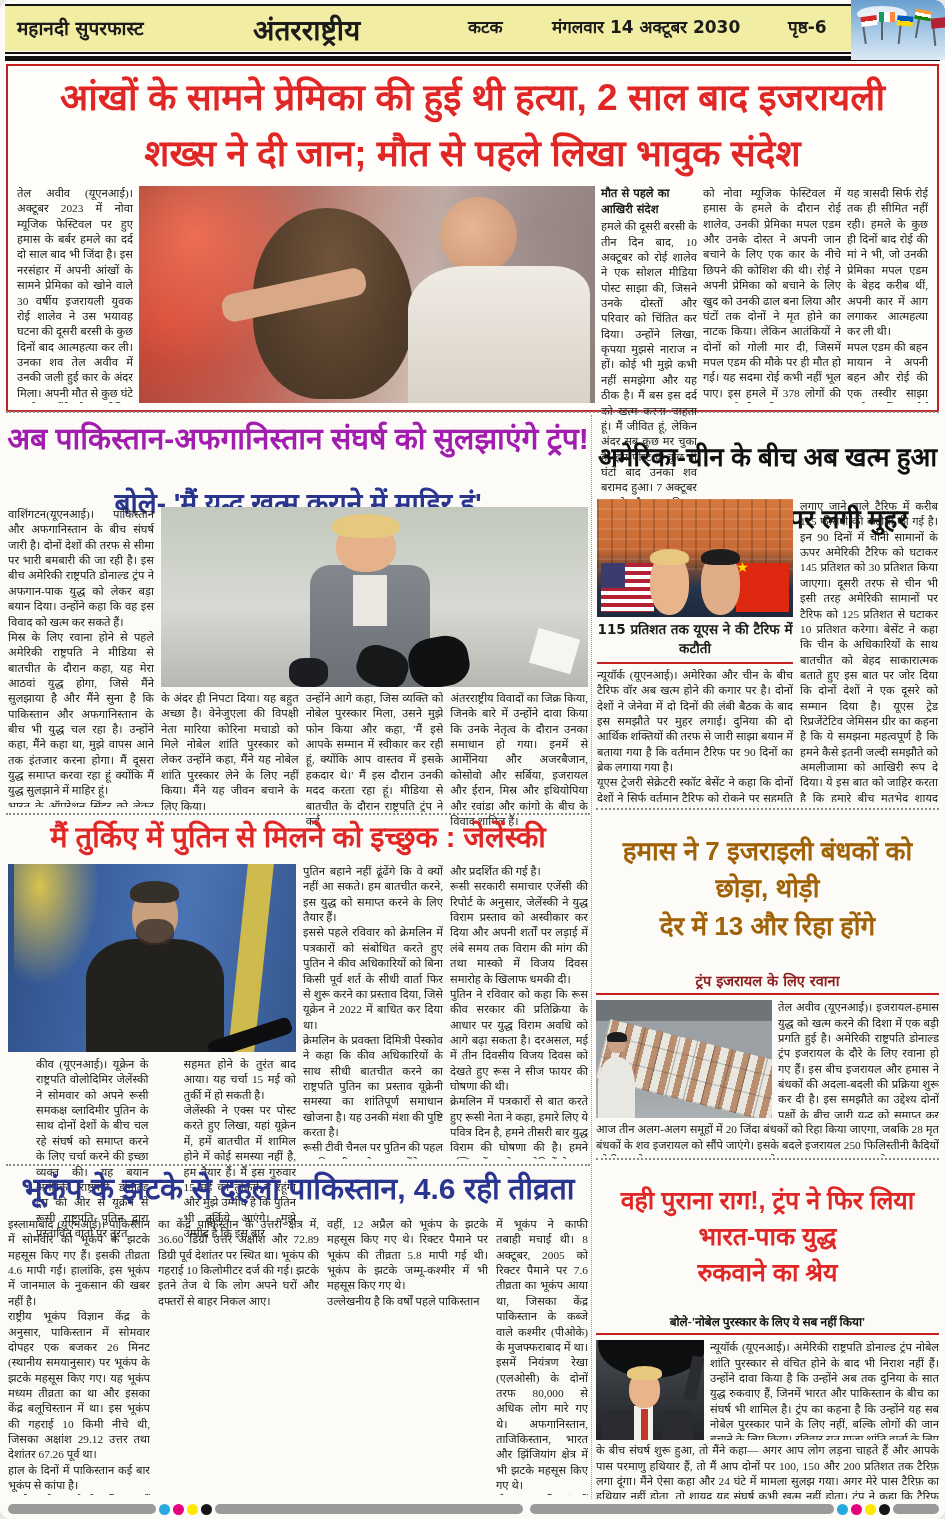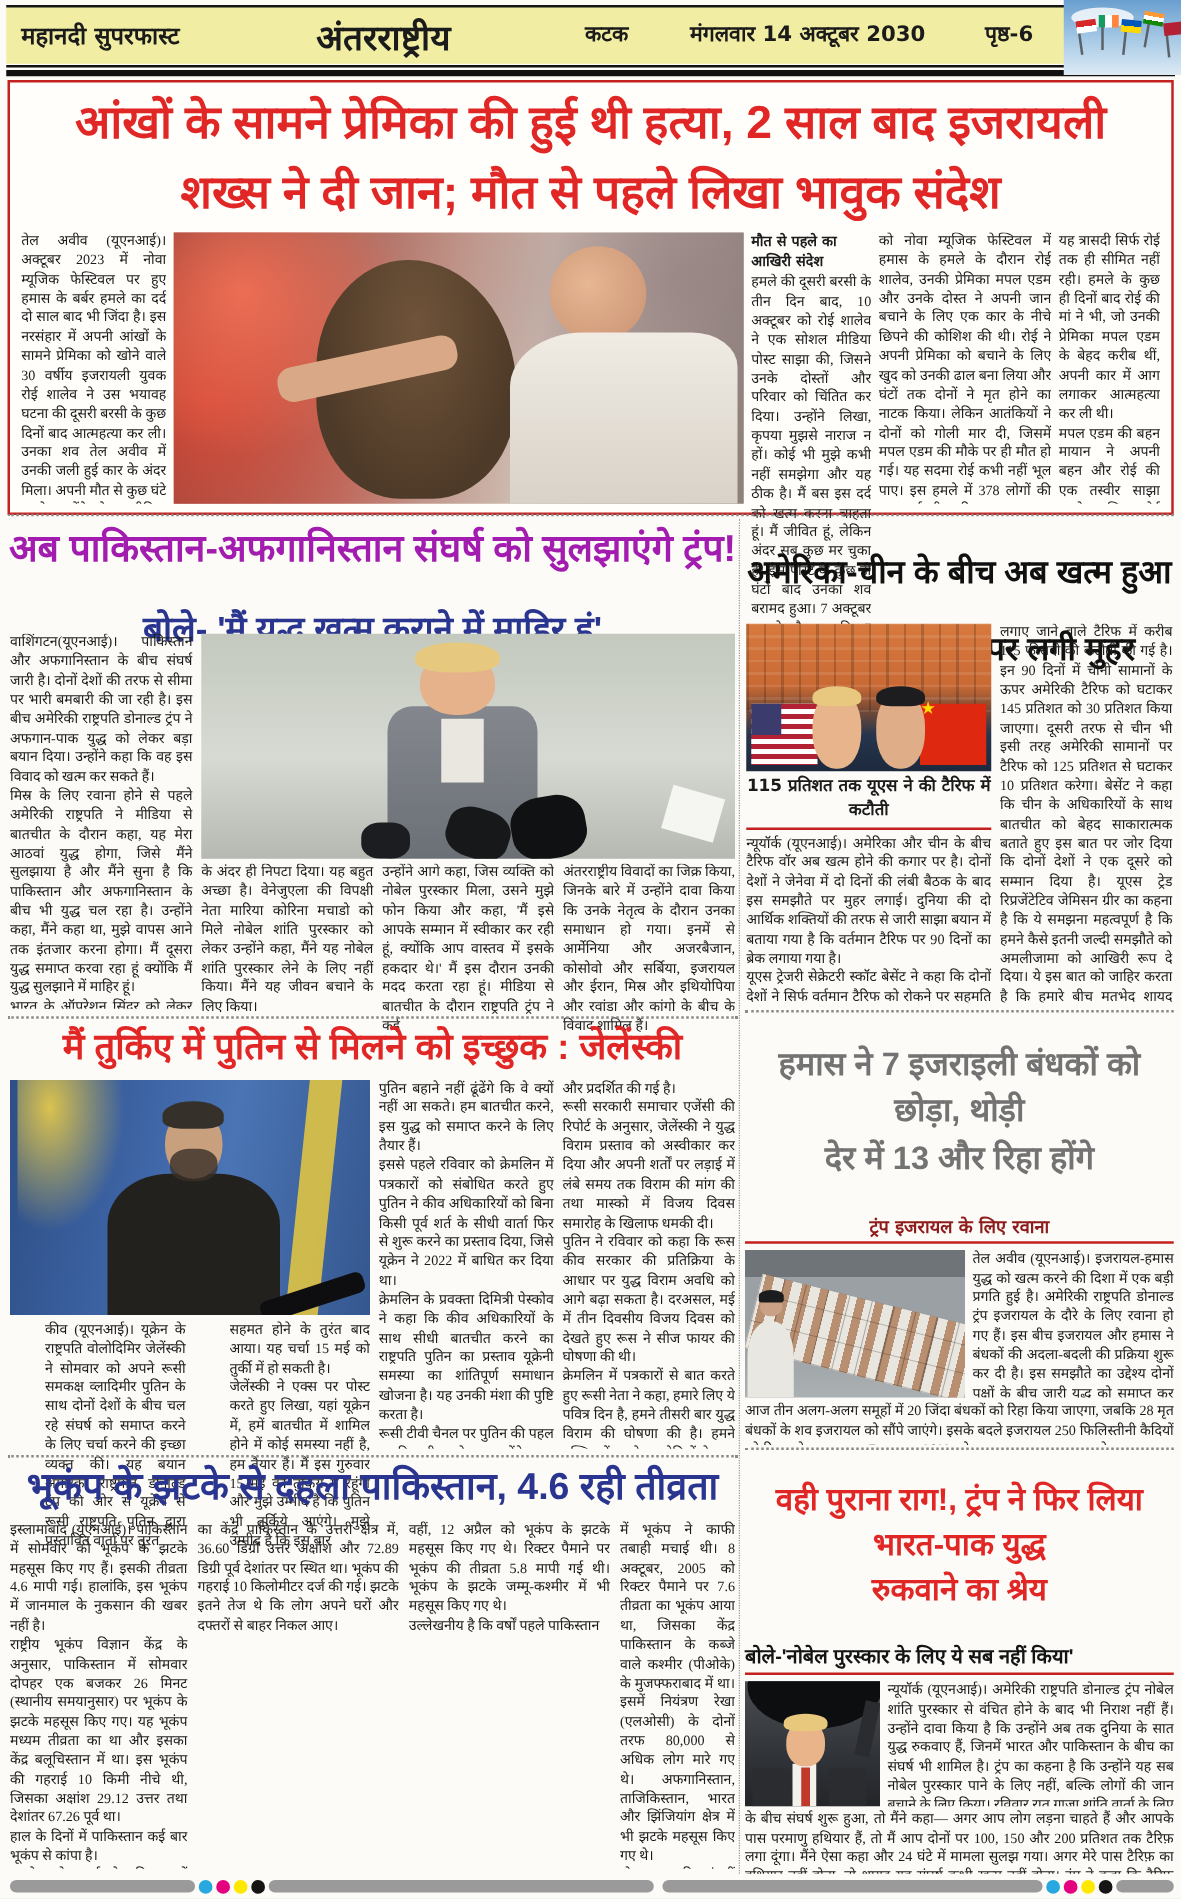--- a/index.html
+++ b/index.html
@@ -1,17 +1,17 @@
 <!DOCTYPE html>
 <html><head>
 <meta charset="utf-8">
 <style>
   html,body{margin:0;padding:0;background:#e8e8e4;}
   .page{position:relative;width:945px;height:1519px;background:#fcfbf7;margin:0 auto;
-        font-family:"Liberation Serif",serif;color:#1b1b1b;overflow:hidden;}
+        font-family:"Liberation Serif",serif;color:#1b1b1b;overflow:hidden;border-radius:11px;}
   
   .masthead{position:absolute;left:5px;top:4px;width:935px;height:45px;background:#f1eea3;
             border-top:2px solid #151515;}
   .mh-item{position:absolute;top:9px;font-family:"DejaVu Sans","Liberation Sans",sans-serif;font-weight:700;}
   .mh-paper{left:12px;font-size:19px;}
   .mh-section{left:248px;font-size:28px;top:4px;}
   .mh-city{left:463px;font-size:17px;}
   .mh-date{left:547px;font-size:17px;}
   .mh-page{left:783px;font-size:17px;}
   .mh-rule1{position:absolute;left:5px;top:52px;width:935px;height:2px;background:#111;}
@@ -97,21 +97,21 @@
   .ph-zel{height:188px;background:linear-gradient(100deg,#2e4f86,#3c62a2 32%,#4a74b4 58%,#35578f);}
   .zel-y1{left:2%;top:0;width:30%;height:65%;background:radial-gradient(ellipse at 30% 18%,rgba(236,206,72,.9),transparent 70%);}
   .zel-y2{right:11%;top:0;width:9%;height:100%;background:#e9c93f;opacity:.85;transform:skewX(-6deg);}
   .zel-body{left:27%;bottom:0;width:48%;height:60%;border-radius:36% 36% 0 0;background:#23211d;}
   .zel-head{left:43%;top:13%;width:16%;height:29%;border-radius:48%;background:#c9a07e;}
   .zel-hair{left:42.5%;top:9%;width:17%;height:12%;border-radius:50% 50% 30% 30%;background:#35302a;}
   .zel-beard{left:44.5%;top:29%;width:13%;height:14%;border-radius:42%;background:rgba(58,48,40,.8);}
   .zel-mic{right:1%;bottom:3%;width:30%;height:9%;border-radius:6px;background:#0e0e10;transform:rotate(-18deg);}
   
   .a5{position:absolute;left:596px;top:811px;width:343px;height:345px;display:flex;flex-direction:column;}
-  .a5-h{font-size:26px;line-height:1.45;color:#737373;}
+  .a5-h{font-size:26px;line-height:1.45;color:#a16207;}
   .a5-h span{display:block;}
   .sub-red{color:#8e1c1c;font-weight:700;font-size:14.5px;text-align:center;margin-top:3px;
            font-family:"DejaVu Sans",sans-serif;}
   .redrule{height:2px;background:#c3201f;margin:3px 0 5px;}
   .a5-row{display:flex;gap:6px;height:118px;}
   .a5c1{flex:1;}
   .a5-full{flex:1;margin-top:4px;}
   .ph-host{width:176px;background:linear-gradient(#6e7478 0 18%,#9aa0a3 18% 62%,#abb1b3);}
   .host-strip{left:8%;top:16%;width:130%;height:52%;transform:rotate(14deg);transform-origin:left top;background:
      repeating-linear-gradient(90deg,rgba(0,0,0,.28) 0 1px,transparent 1px 18px),
@@ -135,22 +135,22 @@
      rgba(150,130,215,.22) 84%,transparent 94%);}
   .map-sand{right:0;bottom:0;width:32%;height:48%;background:radial-gradient(ellipse at 100% 100%,rgba(240,220,120,.95),transparent 72%);}
   .map-river{left:-4%;bottom:22%;width:42%;height:3px;background:#7ab3d4;transform:rotate(26deg);}
   .map-road1{left:10%;top:10%;width:80%;height:1.5px;background:rgba(150,140,130,.6);transform:rotate(14deg);}
   .map-road2{left:30%;top:-10%;width:1.5px;height:90%;background:rgba(180,120,110,.5);transform:rotate(18deg);}
   .map-label{position:absolute;font-family:"DejaVu Sans",sans-serif;font-size:8px;color:#5d5b55;}
   
   .a7{position:absolute;left:596px;top:1161px;width:343px;height:338px;display:flex;flex-direction:column;}
   .a7-h{font-size:25px;line-height:1.45;color:#e12726;}
   .a7-h span{display:block;}
-  .sub-blk{color:#141414;font-weight:700;font-size:16px;text-align:left;margin-top:2px;
-           font-family:Liberation Sans, sans-serif;}
+  .sub-blk{color:#141414;font-weight:700;font-size:12px;text-align:center;margin-top:2px;
+           font-family:Liberation Serif, serif;}
   .a7-row{display:flex;gap:6px;height:100px;}
   .a7c1{flex:1;}
   .a7-full{flex:1;margin-top:3px;}
   .ph-umb{width:108px;background:linear-gradient(#4a4d52,#303338 60%,#232529);}
   .umb-canopy{left:2%;top:-30%;width:100%;height:68%;border-radius:50%;background:#0d0e10;}
   .umb-head{left:31%;top:32%;width:28%;height:36%;border-radius:46%;background:#e9b489;}
   .umb-hair{left:29%;top:26%;width:32%;height:14%;border-radius:50% 50% 35% 35%;background:#e8c87c;}
   .umb-shirt{left:35%;top:66%;width:18%;height:34%;background:#f2f1ec;}
   .umb-tie{left:42%;top:69%;width:6%;height:31%;background:#c0392b;}
   .umb-suitl{left:6%;top:70%;width:28%;height:30%;background:#2a2c30;}

